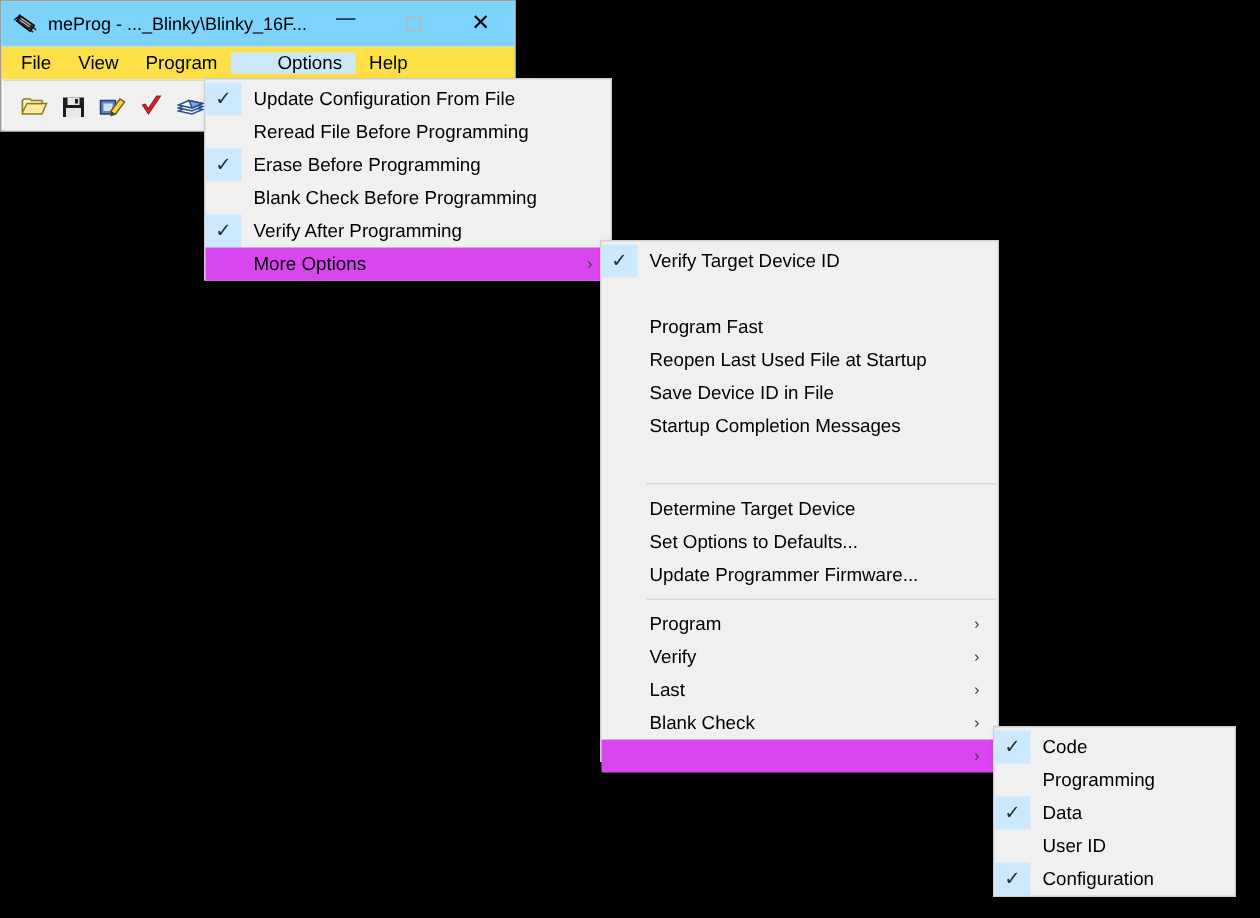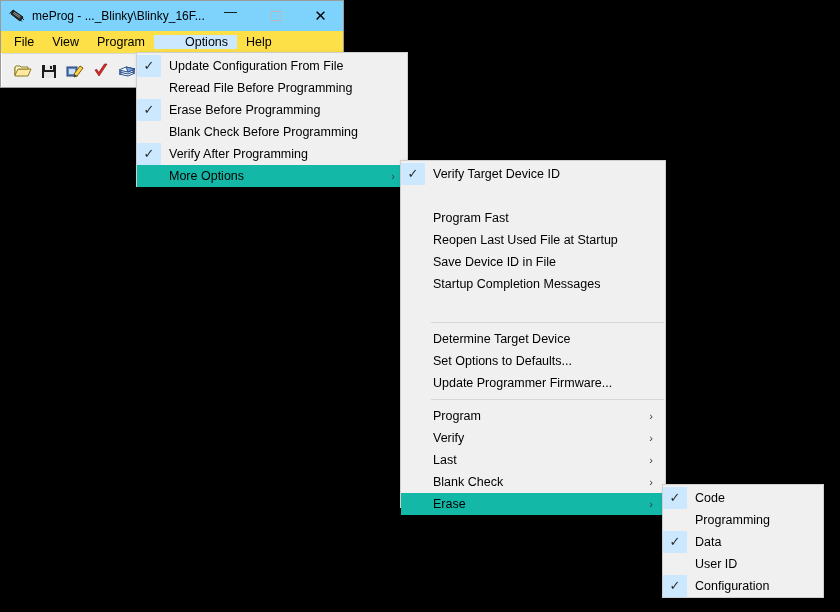--- a/index.html
+++ b/index.html
@@ -142,21 +142,21 @@
 
   .menu-row {
     position: relative;
     height: 22px;
     display: flex;
     align-items: center;
     font-size: 12.5px;
     color: #000000;
     white-space: nowrap;
   }
-  .menu-row.highlight { background: #14b8a6; }
+  .menu-row.highlight { background: #d946ef; }
   .check-cell {
     width: 24px;
     height: 22px;
     flex: 0 0 auto;
     display: flex;
     align-items: center;
     justify-content: center;
     margin-left: 0px;
   }
   .check-cell.checked { background: #cce8ff; }
@@ -396,21 +396,20 @@
       <div class="menu-label">Last</div>
       <div class="sub-arrow">›</div>
     </div>
     <div class="menu-row">
       <div class="check-cell"></div>
       <div class="menu-label">Blank Check</div>
       <div class="sub-arrow">›</div>
     </div>
     <div class="menu-row highlight">
       <div class="check-cell"></div>
-      <div class="menu-label">Erase</div>
       <div class="sub-arrow">›</div>
     </div>
   </div>
 
   <div class="menu-panel" id="panel-erase">
     <div class="menu-row">
       <div class="check-cell checked">
         <span class="check-glyph">✓</span>
       </div>
       <div class="menu-label">Code</div>

